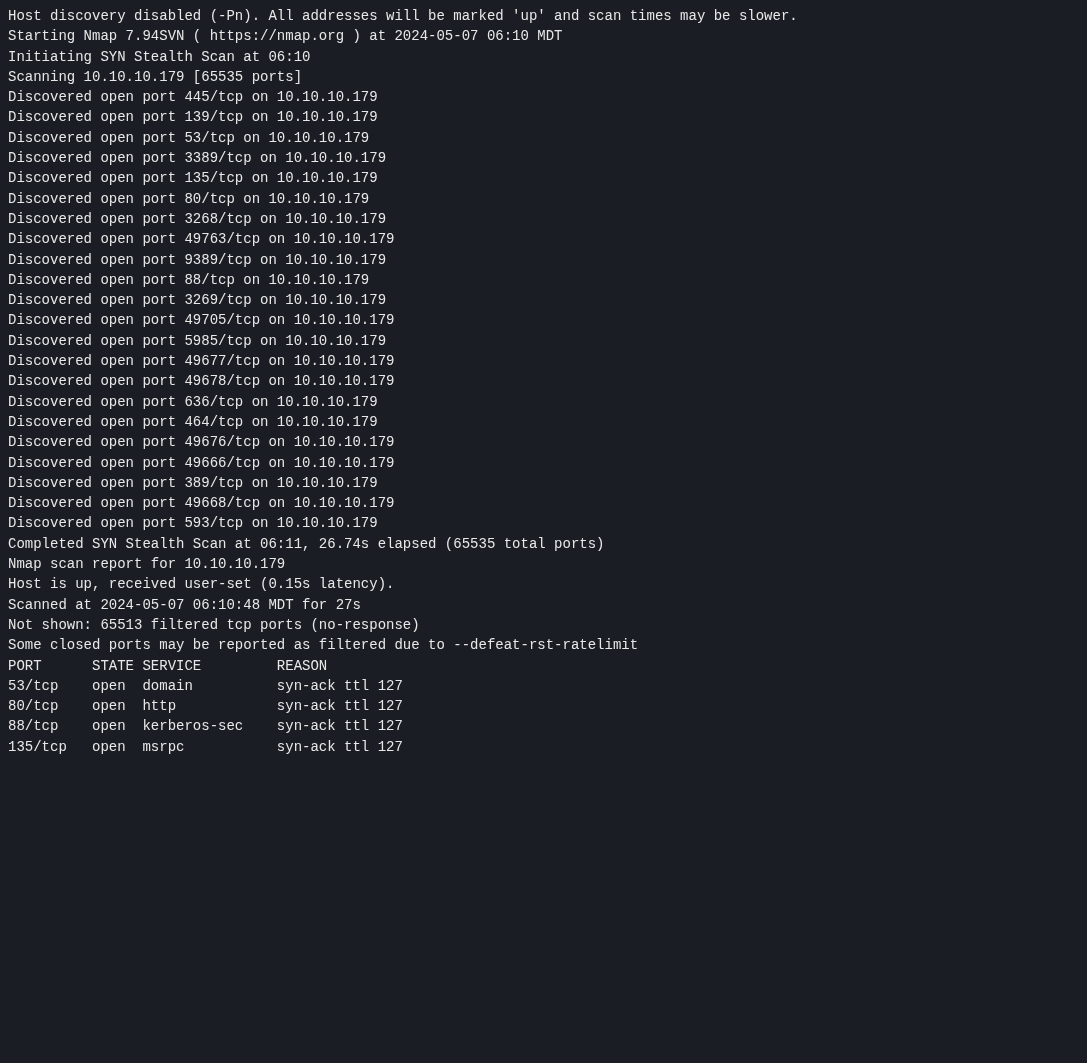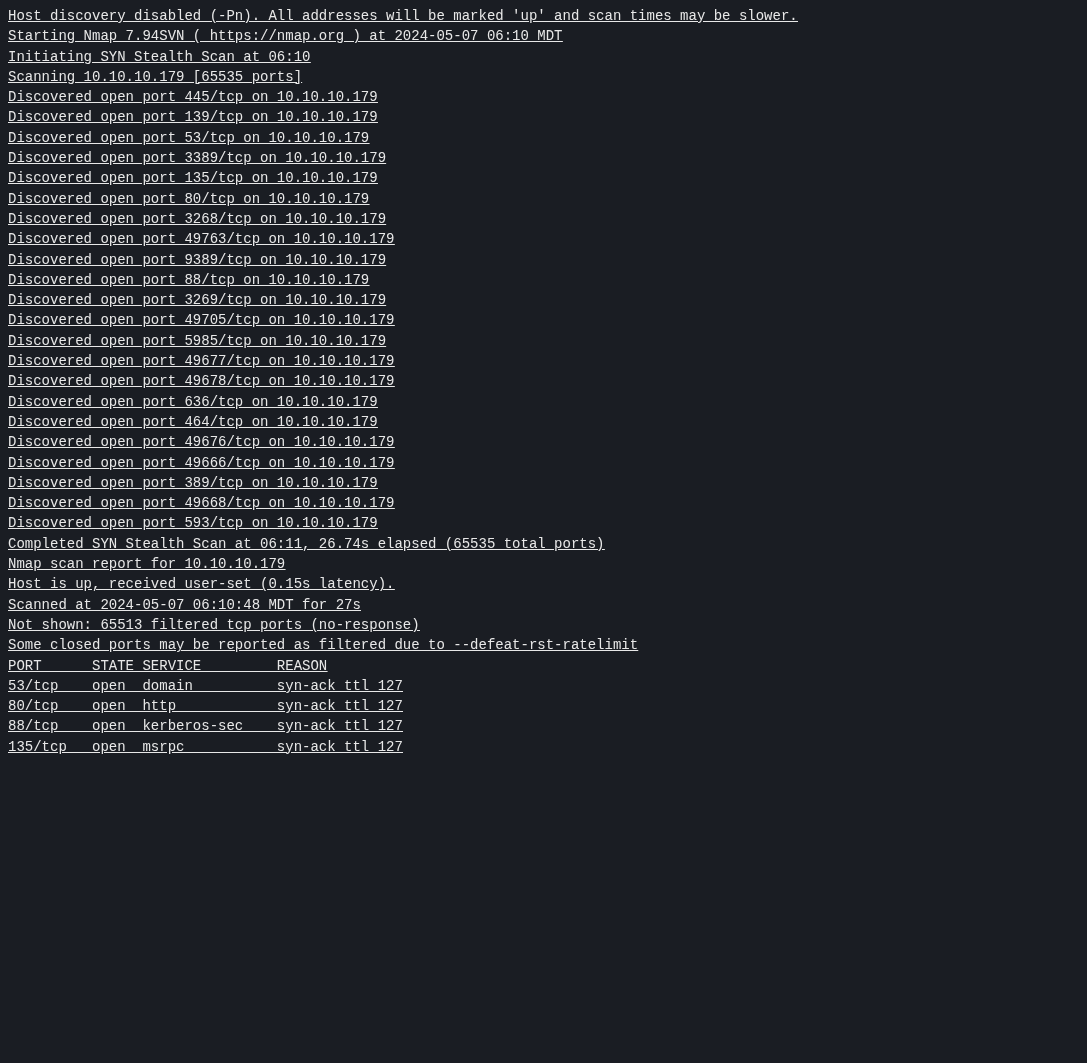--- a/index.html
+++ b/index.html
@@ -1,19 +1,18 @@
 <!DOCTYPE html>
 <html><head>
   <meta charset="utf-8">
   <style>
     * {
       margin: 0;
       padding: 0;
       box-sizing: border-box;
-      text-decoration: underline;
     }
     body {
       background-color: #1a1d23;
       color: #e8e8e8;
       font-family: 'Courier New', Courier, monospace;
       font-size: 14px;
       line-height: 1.45;
       padding: 6px 8px;
       width: 1087px;
       min-height: 1063px;

